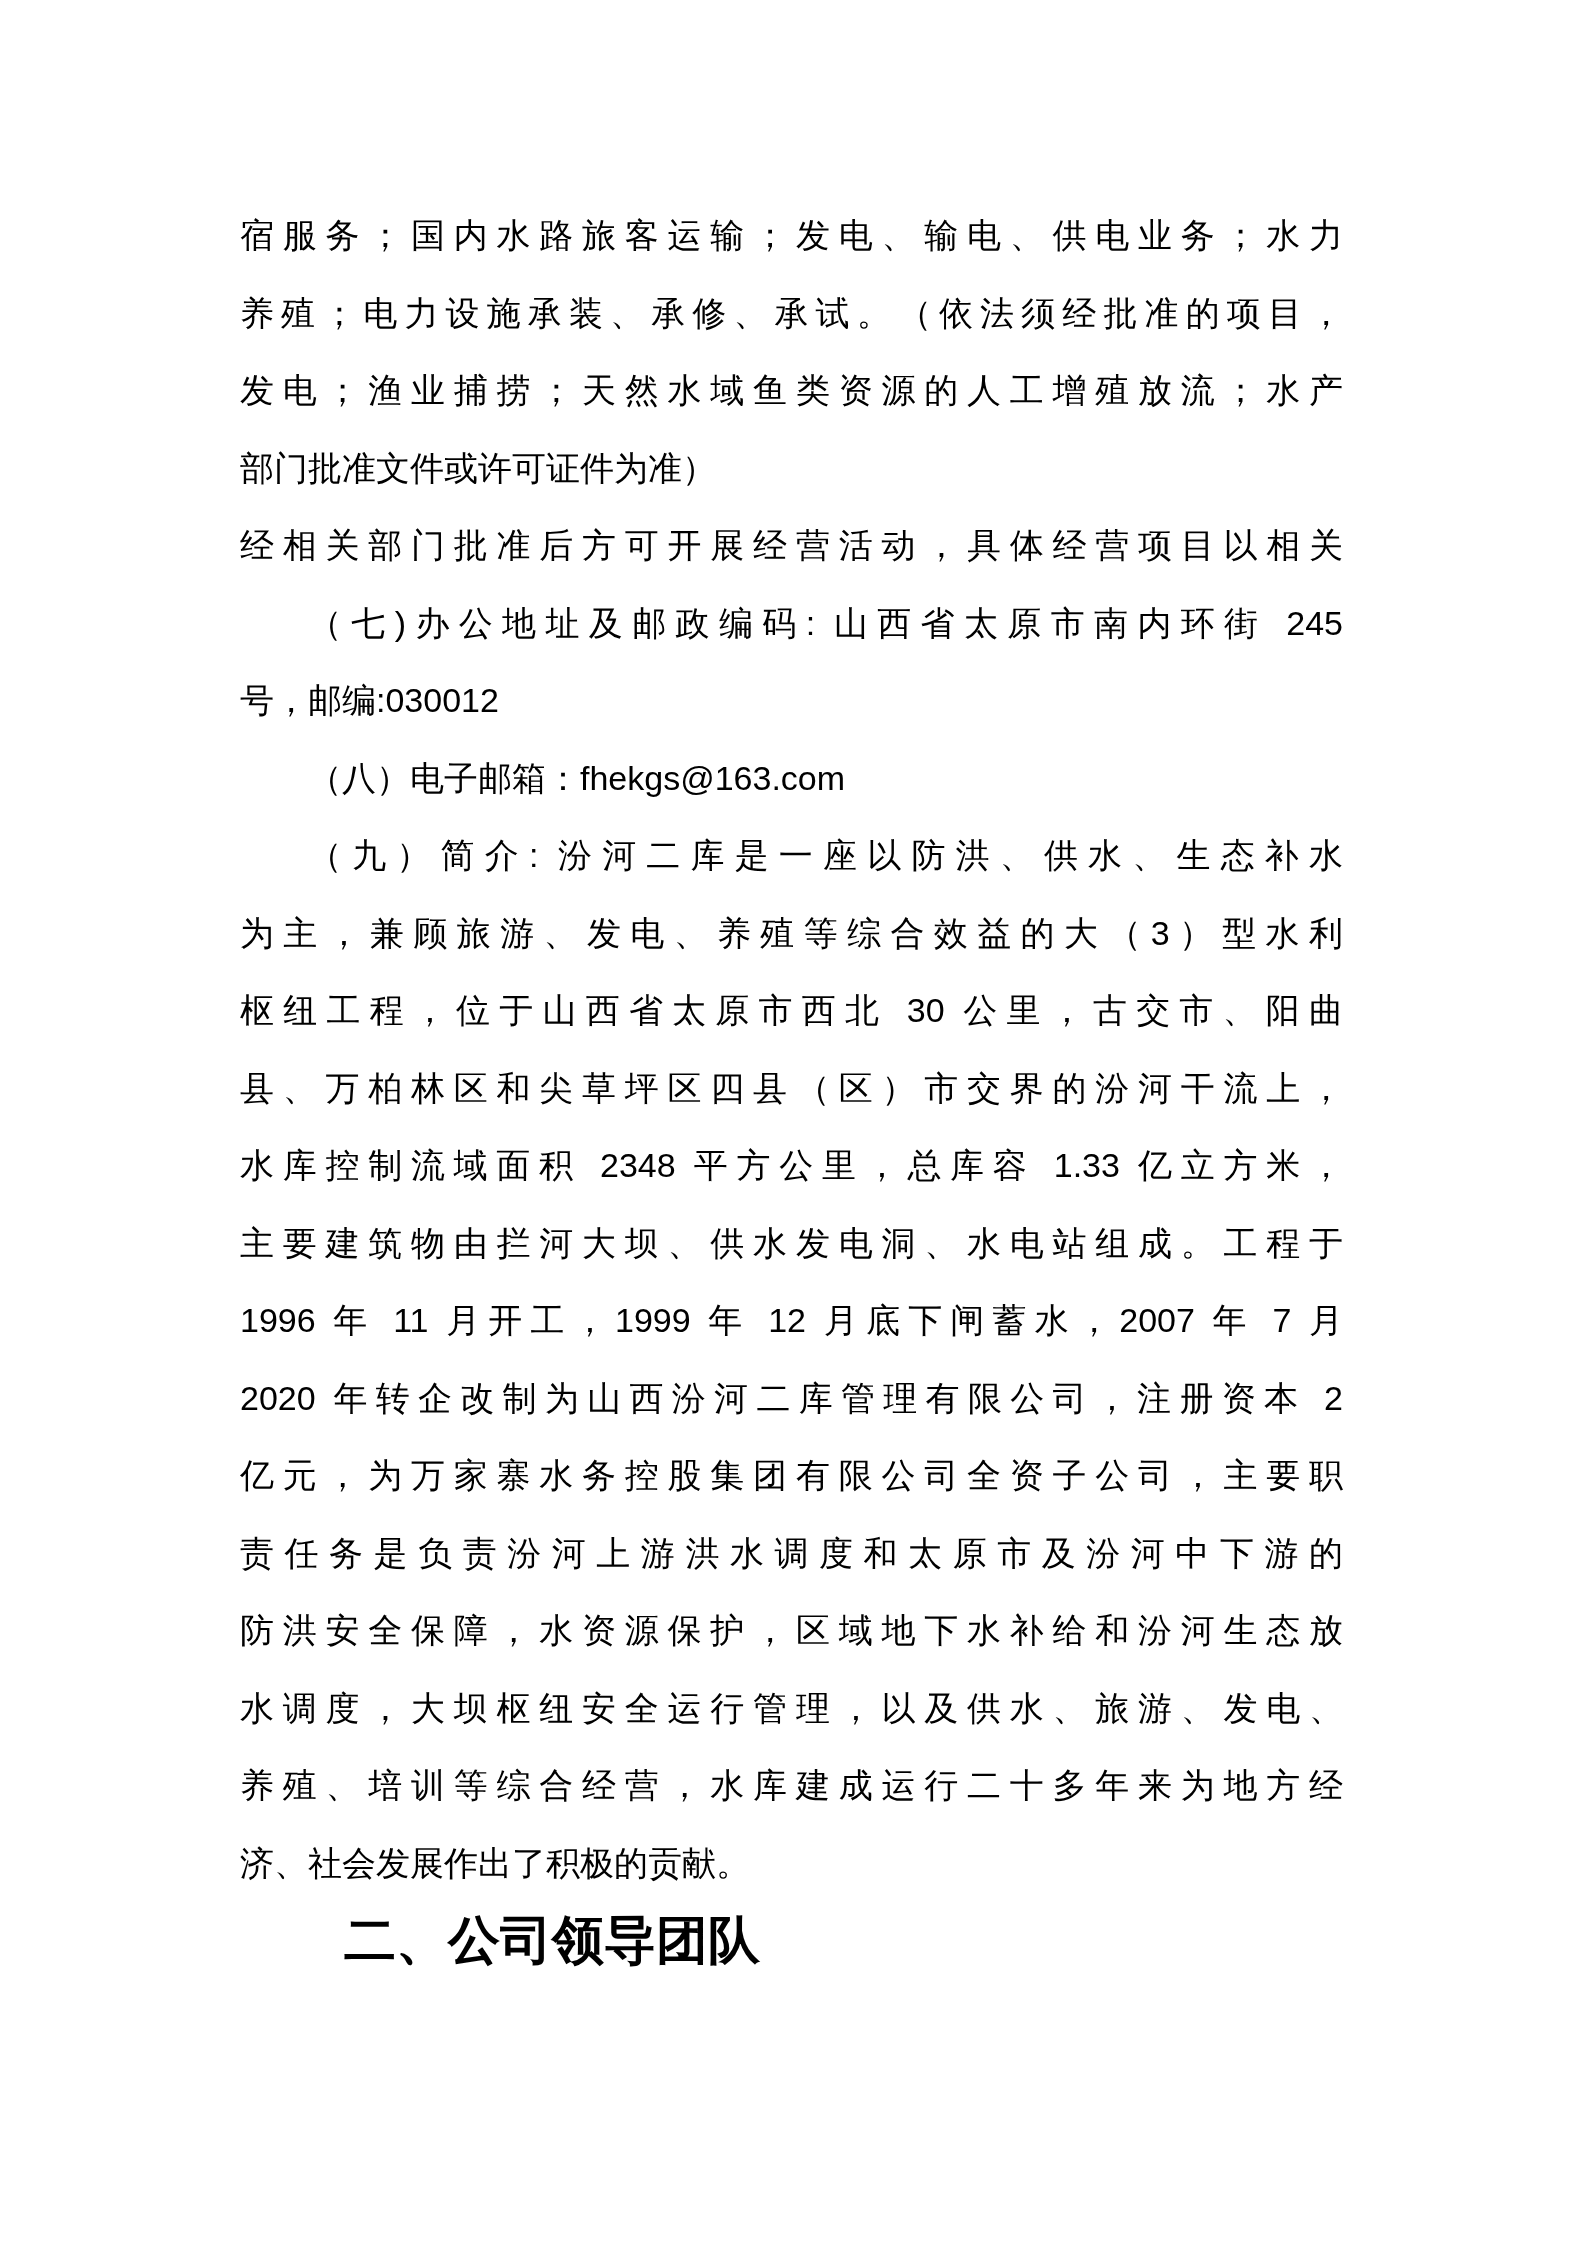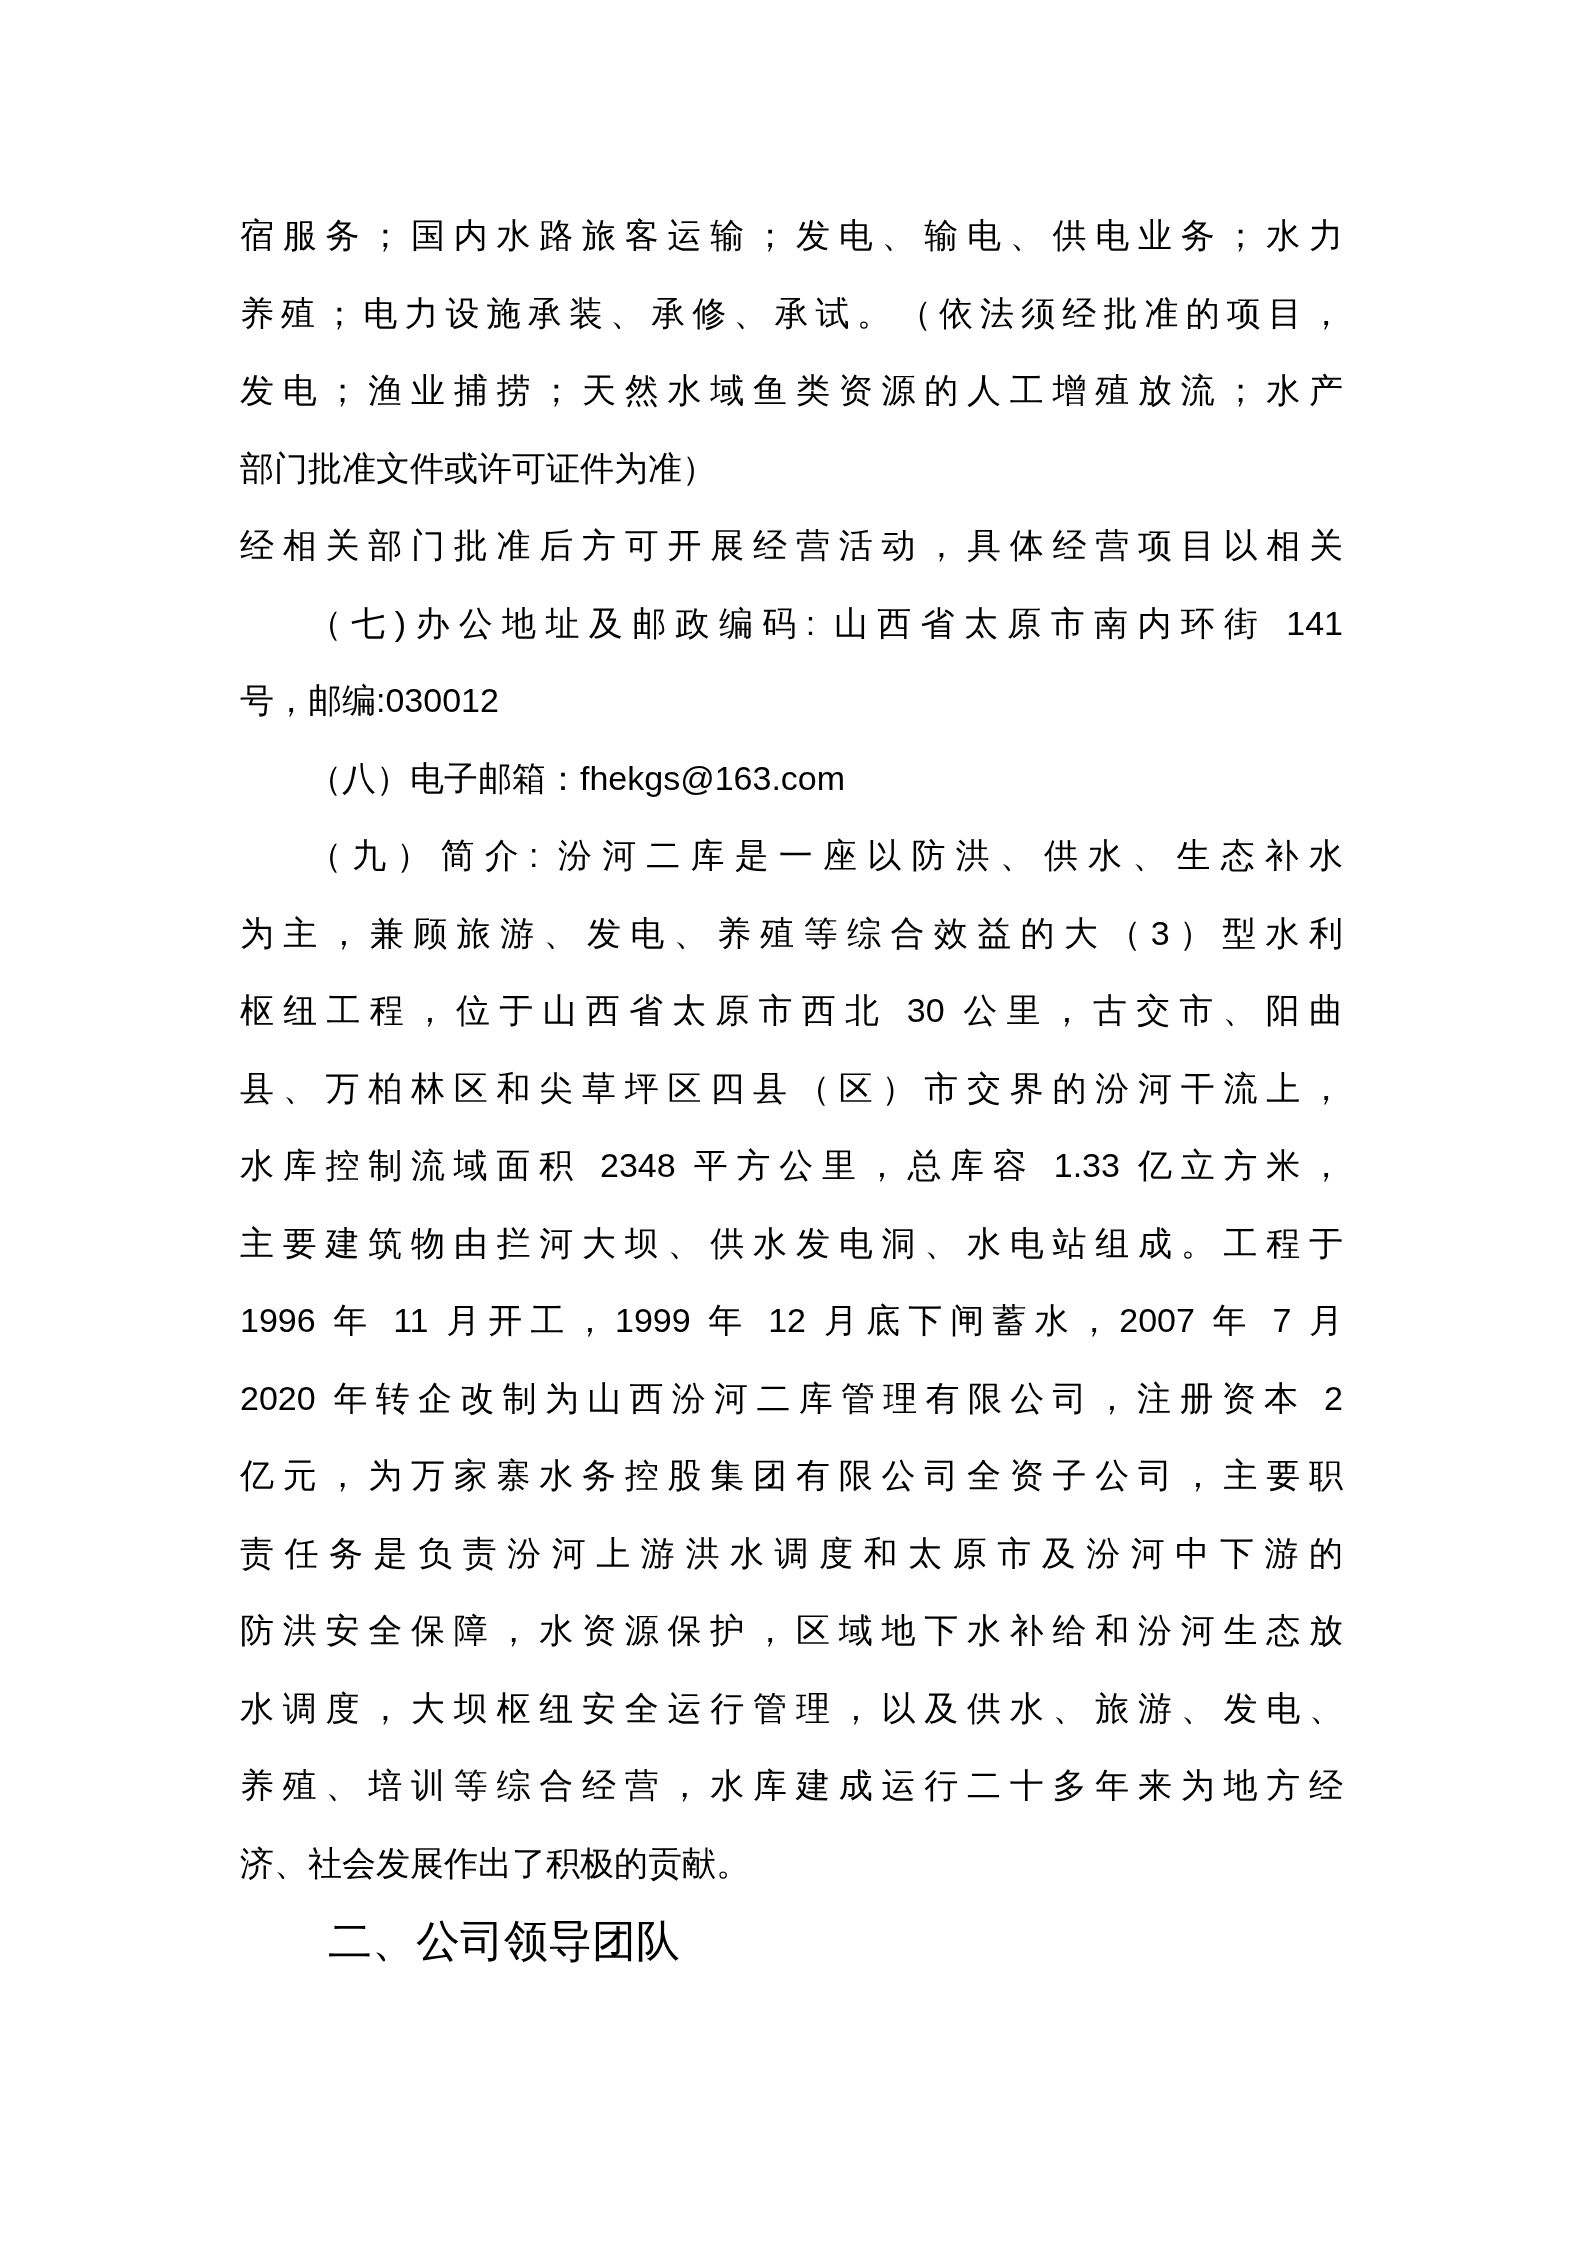--- a/index.html
+++ b/index.html
@@ -30,34 +30,34 @@
     text-align: justify;
     text-align-last: justify;
   }
   
   .ind {
     text-indent: 2em;
   }
   
   .heading {
     font-family: "Liberation Sans", "DejaVu Sans", sans-serif;
-    font-weight: normal;
-    font-size: 44px;
+    font-weight: bold;
+    font-size: 52px;
   }
 </style>
 </head>
 <body>
 
 <div class="doc">
   <div class="line full">宿服务；国内水路旅客运输；发电、输电、供电业务；水力</div>
   <div class="line full">养殖；电力设施承装、承修、承试。（依法须经批准的项目，</div>
   <div class="line full">发电；渔业捕捞；天然水域鱼类资源的人工增殖放流；水产</div>
   <div class="line">部门批准文件或许可证件为准）</div>
   <div class="line full">经相关部门批准后方可开展经营活动，具体经营项目以相关</div>
-  <div class="line full ind">（七)办公地址及邮政编码: 山西省太原市南内环街 141</div>
+  <div class="line full ind">（七)办公地址及邮政编码: 山西省太原市南内环街 245</div>
   <div class="line">号，邮编:030012</div>
   <div class="line ind">（八）电子邮箱：fhekgs@163.com</div>
   <div class="line full ind">（九）简介: 汾河二库是一座以防洪、供水、生态补水</div>
   <div class="line full">为主，兼顾旅游、发电、养殖等综合效益的大（3）型水利</div>
   <div class="line full">枢纽工程，位于山西省太原市西北 30 公里，古交市、阳曲</div>
   <div class="line full">县、万柏林区和尖草坪区四县（区）市交界的汾河干流上，</div>
   <div class="line full">水库控制流域面积 2348 平方公里，总库容 1.33 亿立方米，</div>
   <div class="line full">主要建筑物由拦河大坝、供水发电洞、水电站组成。工程于</div>
   <div class="line full">1996 年 11 月开工，1999 年 12 月底下闸蓄水，2007 年 7 月</div>
   <div class="line full">2020 年转企改制为山西汾河二库管理有限公司，注册资本 2</div>

